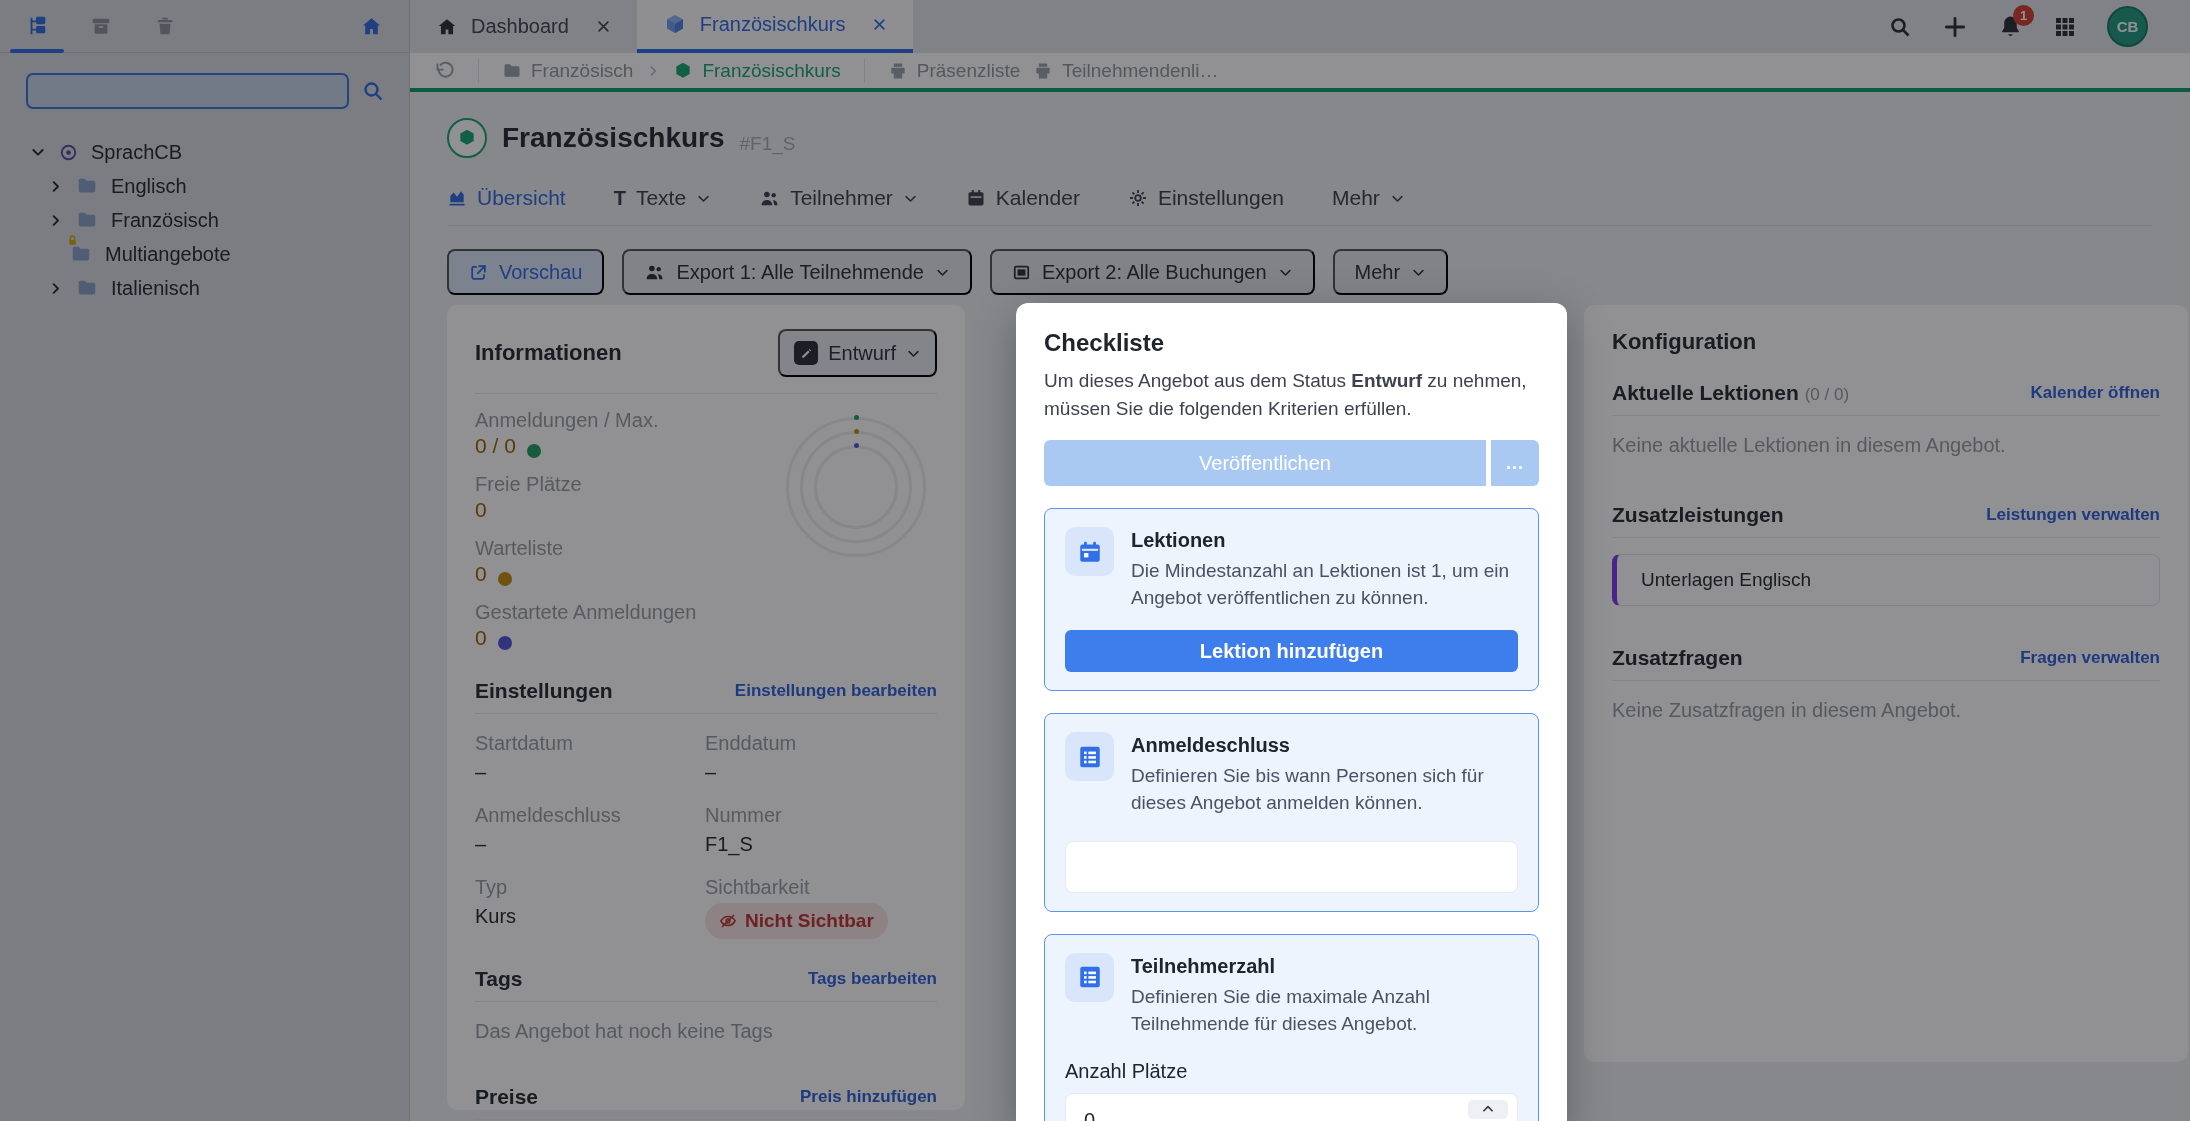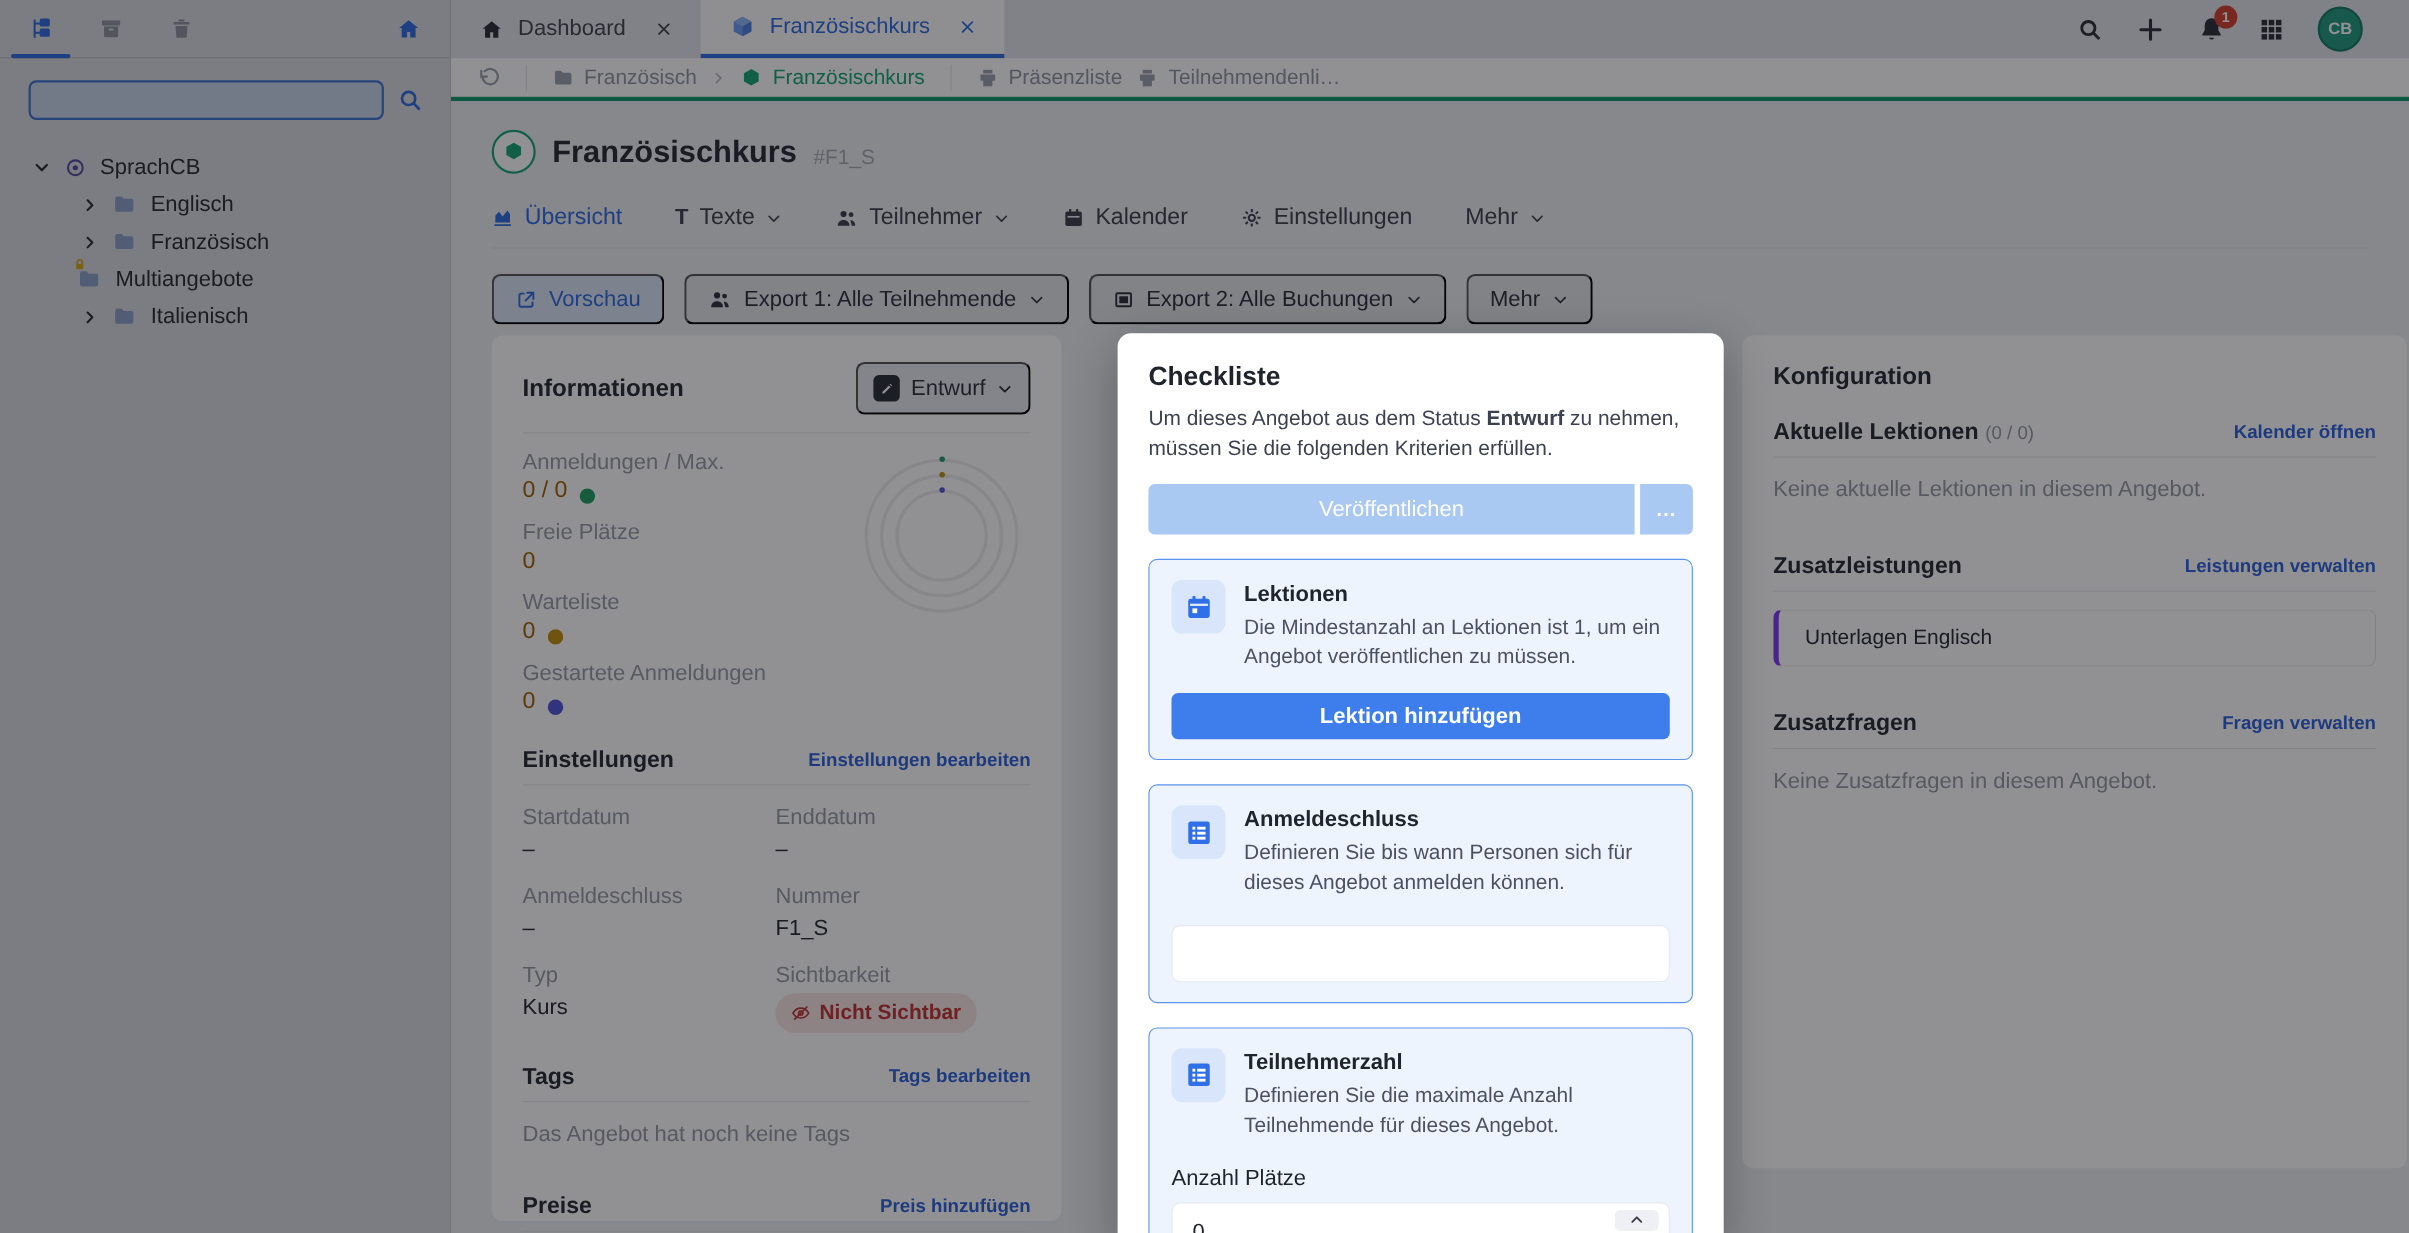--- a/index.html
+++ b/index.html
@@ -13,21 +13,21 @@
   .side-toolbar { height:53px; display:flex; align-items:center; padding:0 26px; gap:42px; border-bottom:1px solid #bfc2c9; position:relative; }
   .sicon { color:#8e939e; display:inline-flex; }
   .sicon.blue { color:#2f6ae0; }
   .tool-active { position:relative; }
   .tool-active::after { content:""; position:absolute; left:-16px; right:-16px; bottom:-16px; height:4px; background:#2f6ae0; border-radius:2px; }
   .side-toolbar .push { margin-left:auto; }
   .side-search { display:flex; align-items:center; gap:12px; padding:20px 24px 12px 26px; }
   .side-search input { flex:1; height:36px; border:2px solid #3b74d1; background:#c9d6e9; border-radius:7px; outline:none; padding:0 10px; font-size:18px; color:#262a33; }
   .tree { padding-top:14px; font-size:20px;text-align:right; }
   .tree-row { display:flex; align-items:center; gap:13px; height:34px; padding-left:30px; color:#262a33; }
-  .tree-row.child { padding-left:74px; }
+  .tree-row.child { padding-left:48px; }
   .tree-row.noexp { padding-left:70px; }
   .folder { color:#8aa0c8; }
   .lockwrap { position:relative; display:inline-flex; }
   .lock { position:absolute; top:-9px; left:-4px; color:#d4a817; }
 
   
   .main { flex:1; display:flex; flex-direction:column; position:relative; }
   .topbar { height:53px; background:#e2e4e9; display:flex; align-items:stretch; }
   .wtab { display:flex; align-items:center; gap:13px; padding:0 26px; font-size:20px; color:#40454f; }
   .wtab .xbtn { margin-left:14px; color:#40454f; display:inline-flex; }
@@ -620,21 +620,21 @@
           <svg width="26" height="26" viewBox="0 0 24 24" fill="currentColor">
             <rect x="3" y="5" width="18" height="16" rx="2"></rect>
             <rect x="6.5" y="2.5" width="2.6" height="4.5" rx="1"></rect>
             <rect x="14.9" y="2.5" width="2.6" height="4.5" rx="1"></rect>
             <rect x="4.5" y="9" width="15" height="2" fill="#d8e5fb"></rect>
             <rect x="6.5" y="13" width="4" height="4" fill="#fff"></rect>
           </svg>
         </span>
       <div>
         <div class="crit-title">Lektionen</div>
-        <div class="crit-desc">Die Mindestanzahl an Lektionen ist 1, um ein Angebot veröffentlichen zu müssen.</div>
+        <div class="crit-desc">Die Mindestanzahl an Lektionen ist 1, um ein Angebot veröffentlichen zu können.</div>
       </div>
     </div>
     <button class="crit-btn">Lektion hinzufügen</button>
   </div>
 
   <div class="crit-card">
     <div class="crit-head">
       <span class="icon-tile">
           <svg width="26" height="26" viewBox="0 0 24 24">
             <rect x="3" y="2.5" width="18" height="19" rx="2" fill="currentColor"></rect>

